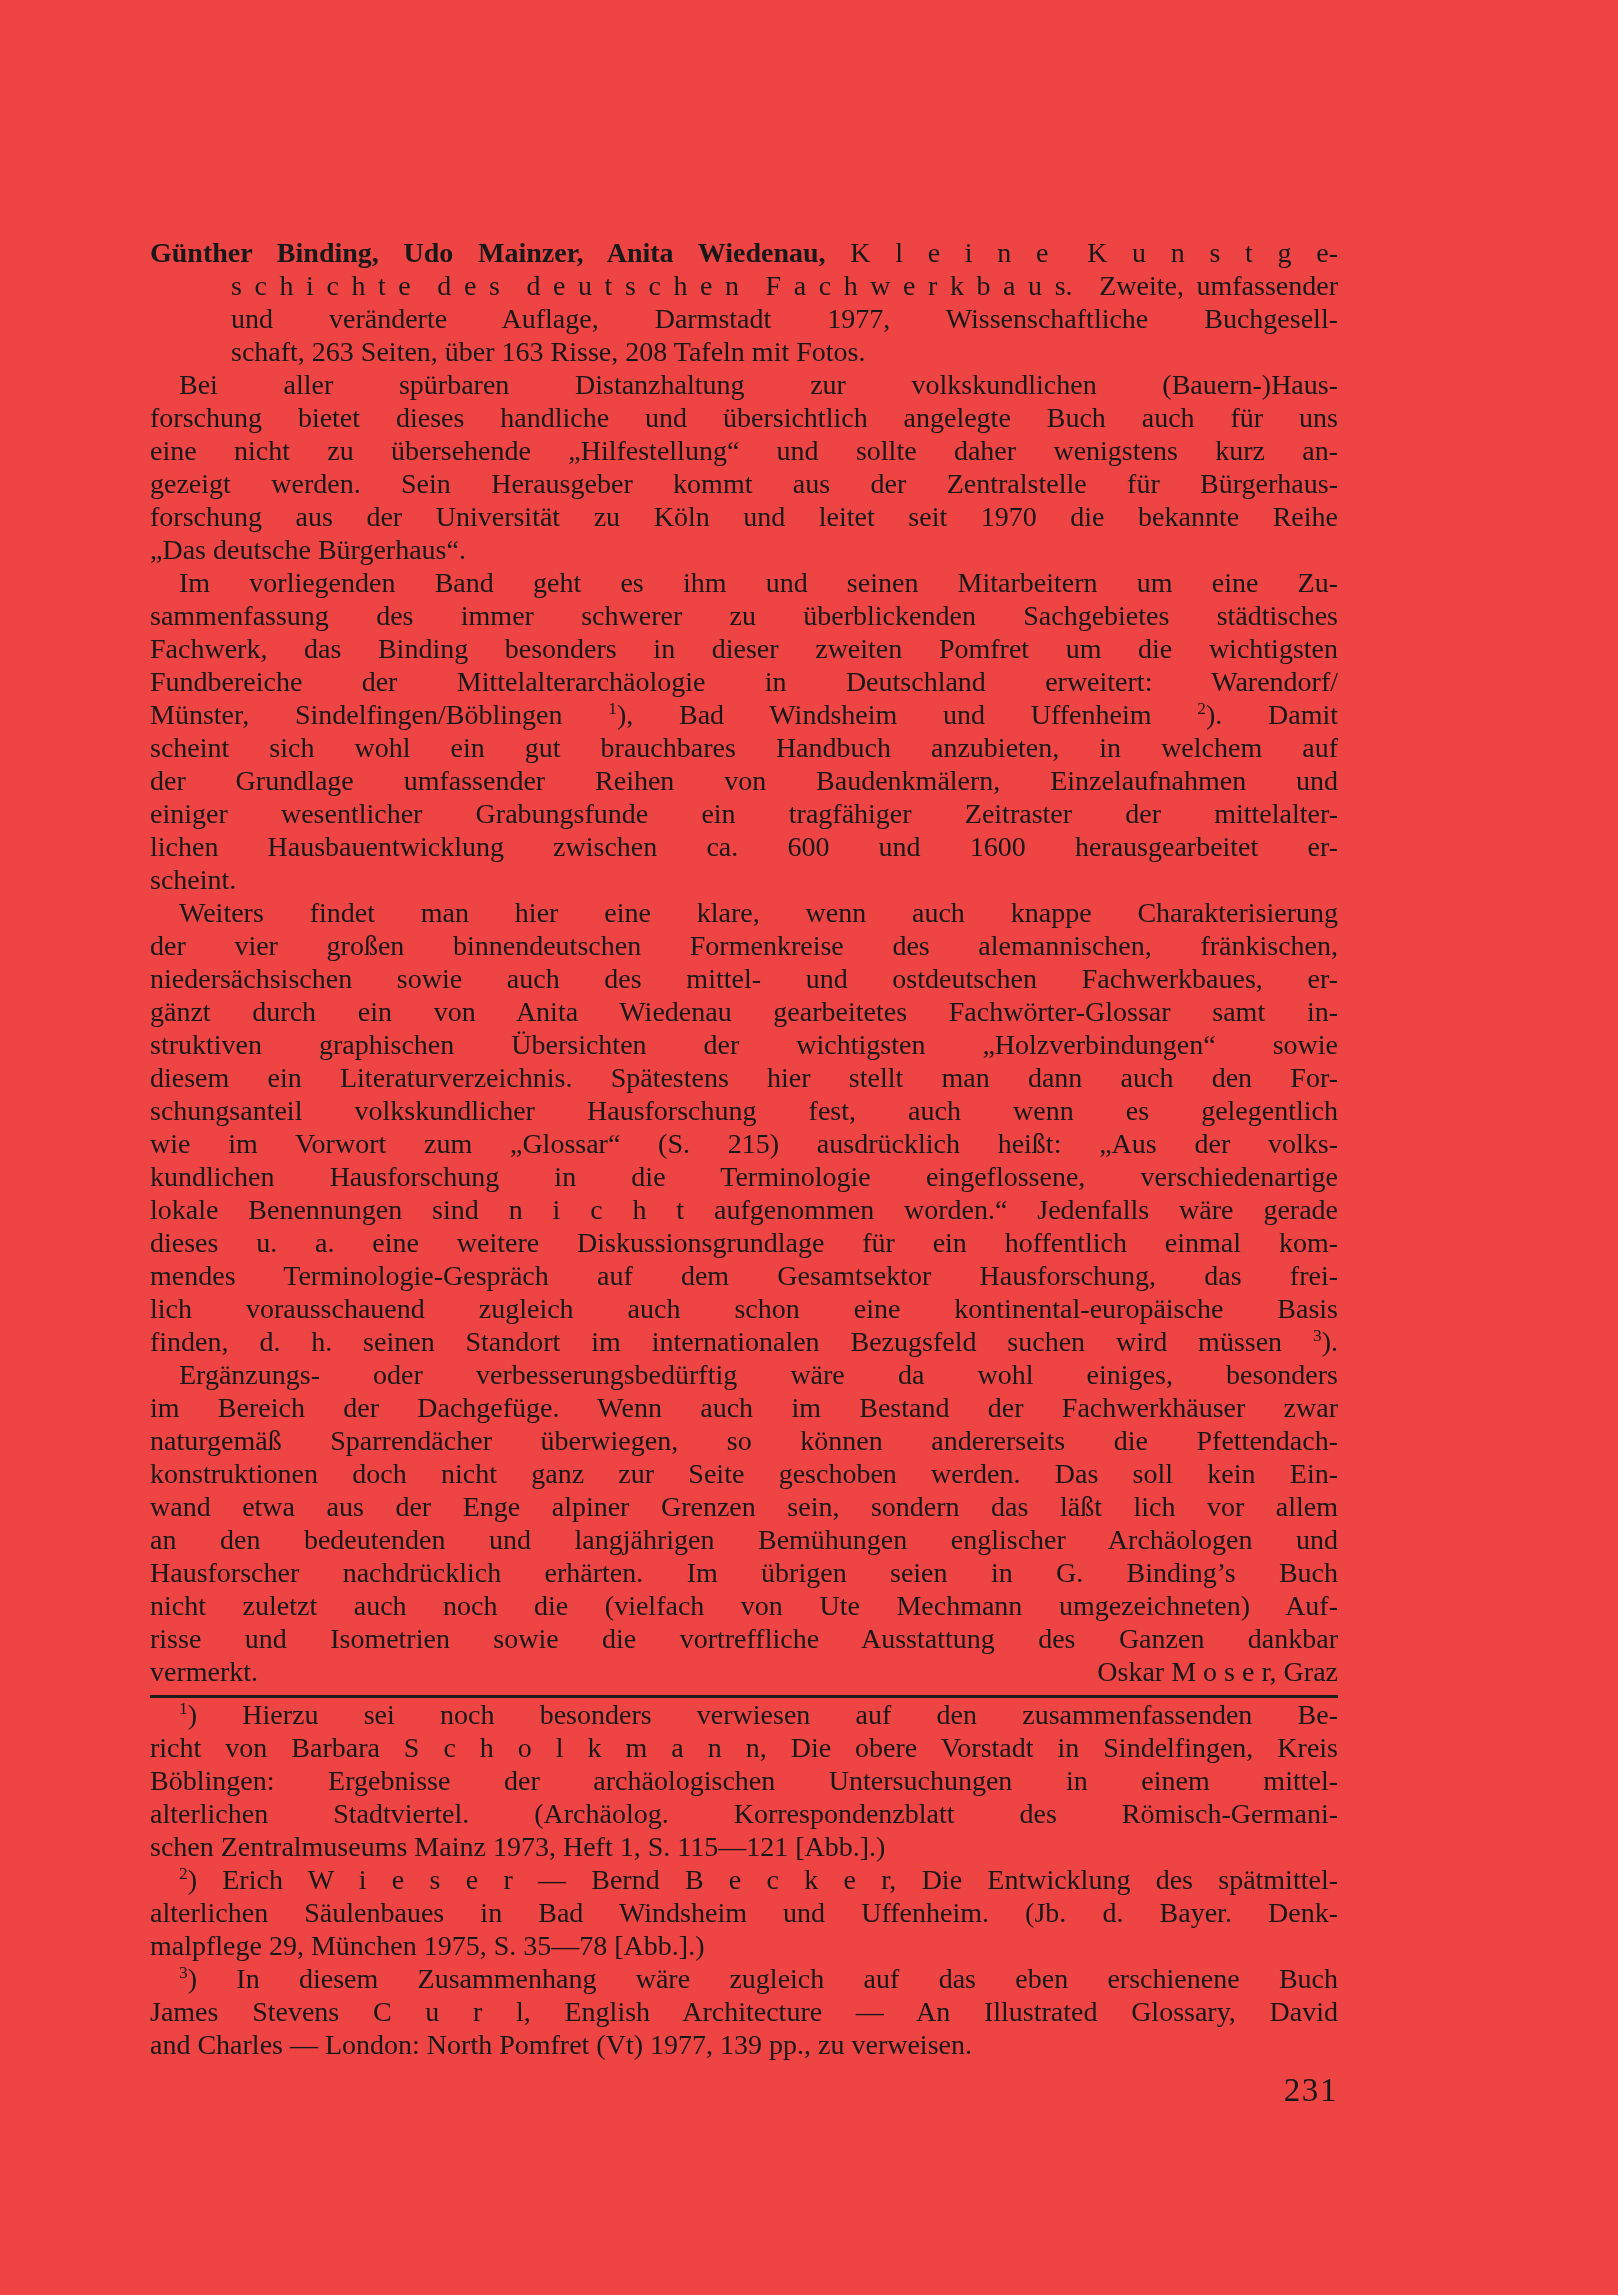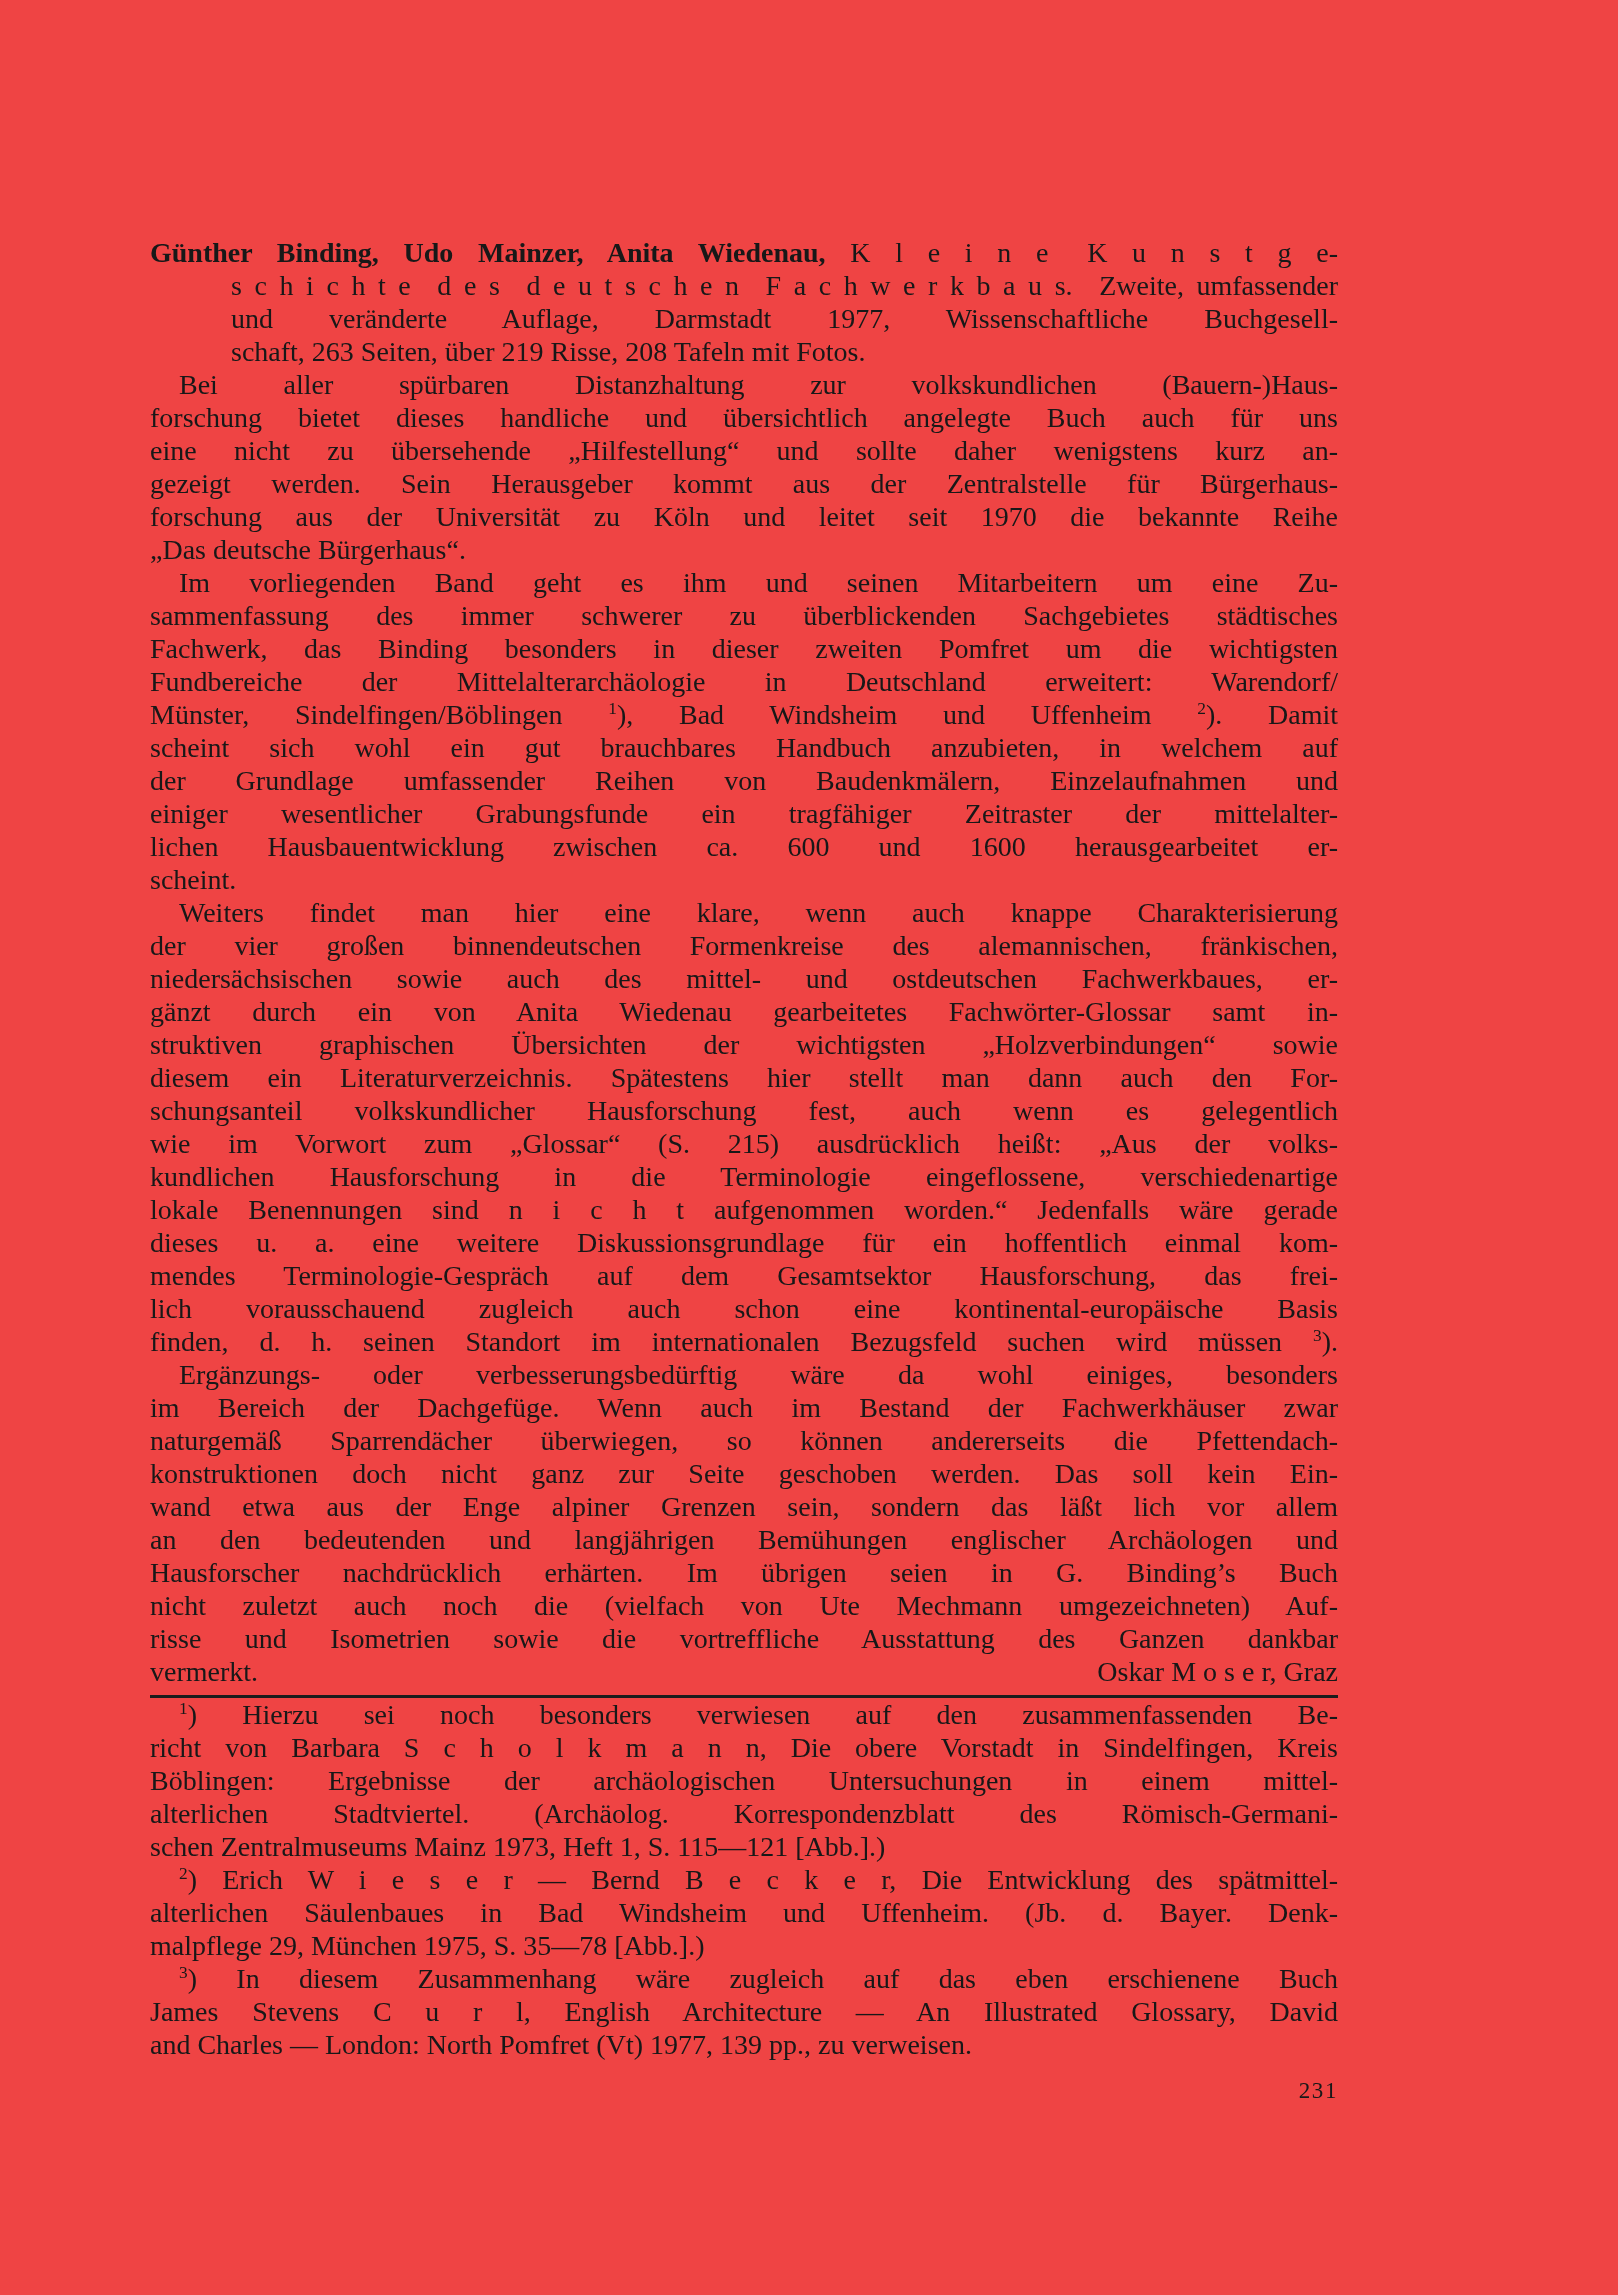--- a/index.html
+++ b/index.html
@@ -21,33 +21,33 @@
     color: #181818;
   }
   .line { text-align: justify; text-align-last: justify; }
   .line.last { text-align-last: left; }
   .block.heading .line:not(.first) { padding-left: 81px; }
   .block.para .line.first, .block.footnote .line.first { text-indent: 29px; }
   .b { font-weight: 700; }
   .sup { vertical-align: super; font-size: 62%; line-height: 0; }
   .sig { display: flex; justify-content: space-between; text-align: left; align-items: center; }
   .rule { border-top: 3.2px solid #1c1c1c; margin-top: 6.5px; }
-  .page-num { text-align: right; margin-top: 13px; font-size: 23px; letter-spacing: 1.6px; }
+  .page-num { text-align: right; margin-top: 13px; font-size: 33px; letter-spacing: 1.6px; }
 </style>
 </head>
 <body>
 
 <div class="page">
   <div class="content">
     <div>
         <div class="block heading">
           <div class="line first"><span class="b">Günther Binding, Udo Mainzer, Anita Wiedenau, </span><span>K l e i n e  K u n s t g e-</span></div>
           <div class="line"><span>s c h i c h t e  d e s  d e u t s c h e n  F a c h w e r k b a u s.  Zweite, umfassender</span></div>
           <div class="line"><span>und veränderte Auflage, Darmstadt 1977, Wissenschaftliche Buchgesell-</span></div>
-          <div class="line last"><span>schaft, 263 Seiten, über 219 Risse, 208 Tafeln mit Fotos.</span></div>
+          <div class="line last"><span>schaft, 263 Seiten, über 163 Risse, 208 Tafeln mit Fotos.</span></div>
         </div>
         <div class="block para">
           <div class="line first"><span>Bei aller spürbaren Distanzhaltung zur volkskundlichen (Bauern-)Haus-</span></div>
           <div class="line"><span>forschung bietet dieses handliche und übersichtlich angelegte Buch auch für uns</span></div>
           <div class="line"><span>eine nicht zu übersehende „Hilfestellung“ und sollte daher wenigstens kurz an-</span></div>
           <div class="line"><span>gezeigt werden. Sein Herausgeber kommt aus der Zentralstelle für Bürgerhaus-</span></div>
           <div class="line"><span>forschung aus der Universität zu Köln und leitet seit 1970 die bekannte Reihe</span></div>
           <div class="line last"><span>„Das deutsche Bürgerhaus“.</span></div>
         </div>
         <div class="block para">

